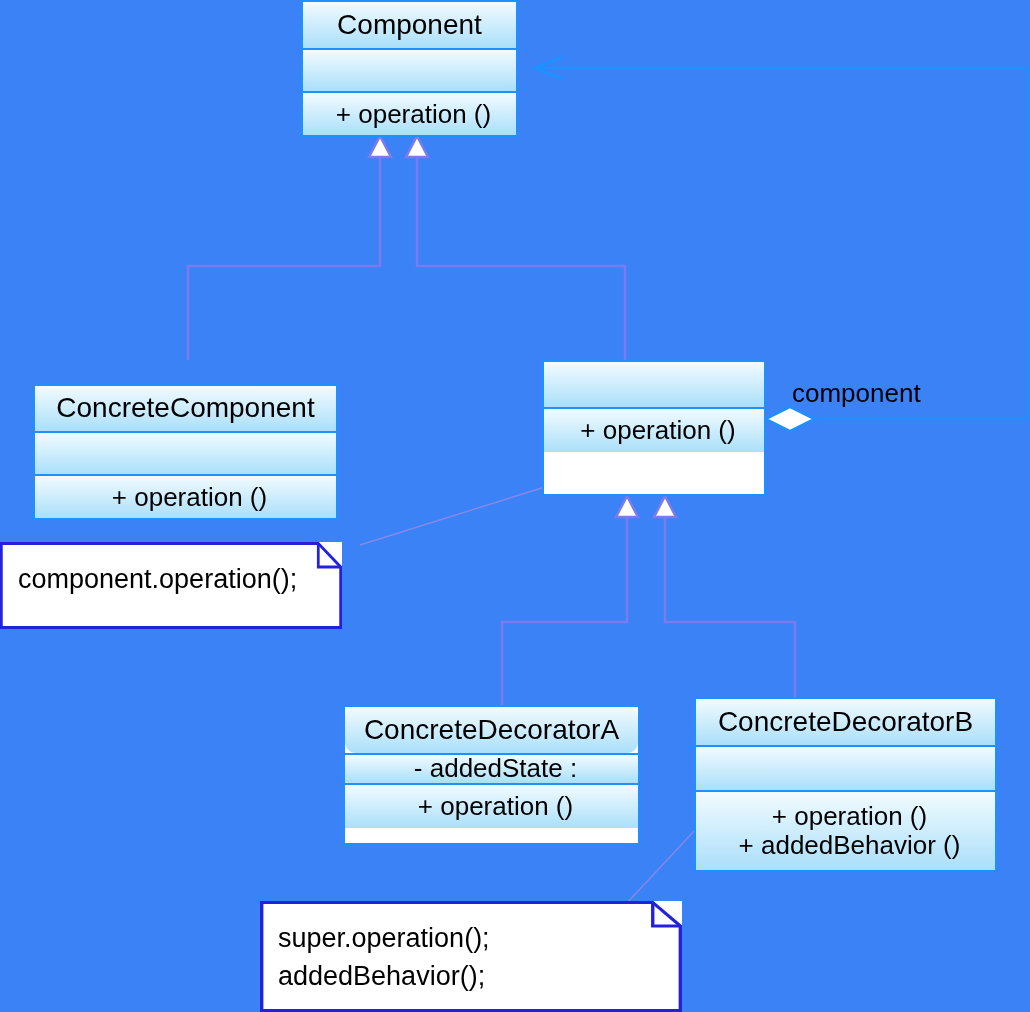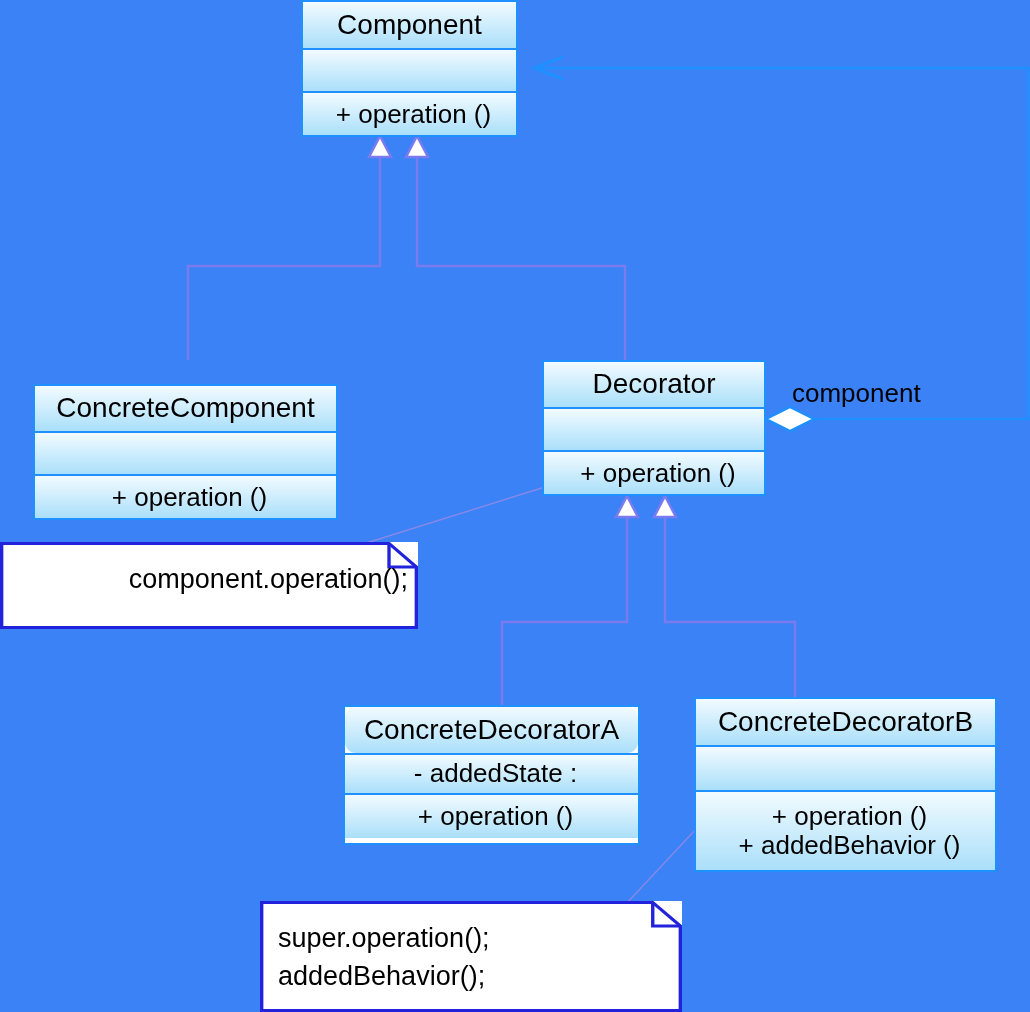--- a/index.html
+++ b/index.html
@@ -144,53 +144,50 @@
     <div class="compartment" style="height:46px;">
       <div class="cls-name">ConcreteComponent</div>
     </div>
     <div class="compartment" style="height:45px;"></div>
     <div class="compartment" style="height:45px;">
       <div class="cls-member">+  operation ()</div>
     </div>
   </div>
 
   <div class="uml-class" style="left:542px; top:360px; width:224px; height:136px;">
-    <div class="compartment" style="height:46px;">
-      <div class="cls-name">Decorator</div>
-    </div>
     <div class="compartment" style="height:45px;"></div>
     <div class="compartment" style="height:45px;">
       <div class="cls-member">+  operation ()</div>
     </div>
   </div>
 
   <div class="uml-class" style="left:343px; top:705px; width:297px; height:140px;">
     <div class="compartment" style="height:46px;border-radius:11px;">
       <div class="cls-name">ConcreteDecoratorA</div>
     </div>
-    <div class="compartment" style="height:40px;">
+    <div class="compartment" style="height:30px;">
       <div class="cls-member">-  addedState :</div>
     </div>
     <div class="compartment" style="height:45px;">
       <div class="cls-member">+  operation ()</div>
     </div>
   </div>
 
   <div class="uml-class" style="left:694px; top:697px; width:303px; height:175px;">
     <div class="compartment" style="height:46px;align-items:center;">
       <div class="cls-name">ConcreteDecoratorB</div>
     </div>
     <div class="compartment" style="height:45px;"></div>
     <div class="compartment" style="height:80px;">
       <div class="cls-member">+  operation ()</div>
       <div class="cls-member">+  addedBehavior ()</div>
     </div>
   </div>
 
-  <div class="uml-note" style="left:0px; top:542px; width:418px; height:87px;text-align:right;">
+  <div class="uml-note" style="left:0px; top:542px; width:342px; height:87px;">
     <svg class="note-body" viewBox="0 0 375 87" preserveAspectRatio="none" xmlns="http://www.w3.org/2000/svg">
       <path d="M 1.5,1.5 L 349,1.5 L 373.5,25 L 373.5,85.5 L 1.5,85.5 Z" fill="#ffffff" stroke="#2222dd" stroke-width="3"></path>
       <path d="M 349,1.5 L 349,25 L 373.5,25" fill="none" stroke="#2222dd" stroke-width="3"></path>
     </svg>
     <div class="note-text">component.operation();</div>
   </div>
 
   <div class="uml-note" style="left:260px; top:901px; width:422px; height:111px;">
     <svg class="note-body" viewBox="0 0 375 111" preserveAspectRatio="none" xmlns="http://www.w3.org/2000/svg">
       <path d="M 1.5,1.5 L 349,1.5 L 373.5,25 L 373.5,109.5 L 1.5,109.5 Z" fill="#ffffff" stroke="#2222dd" stroke-width="3"></path>

